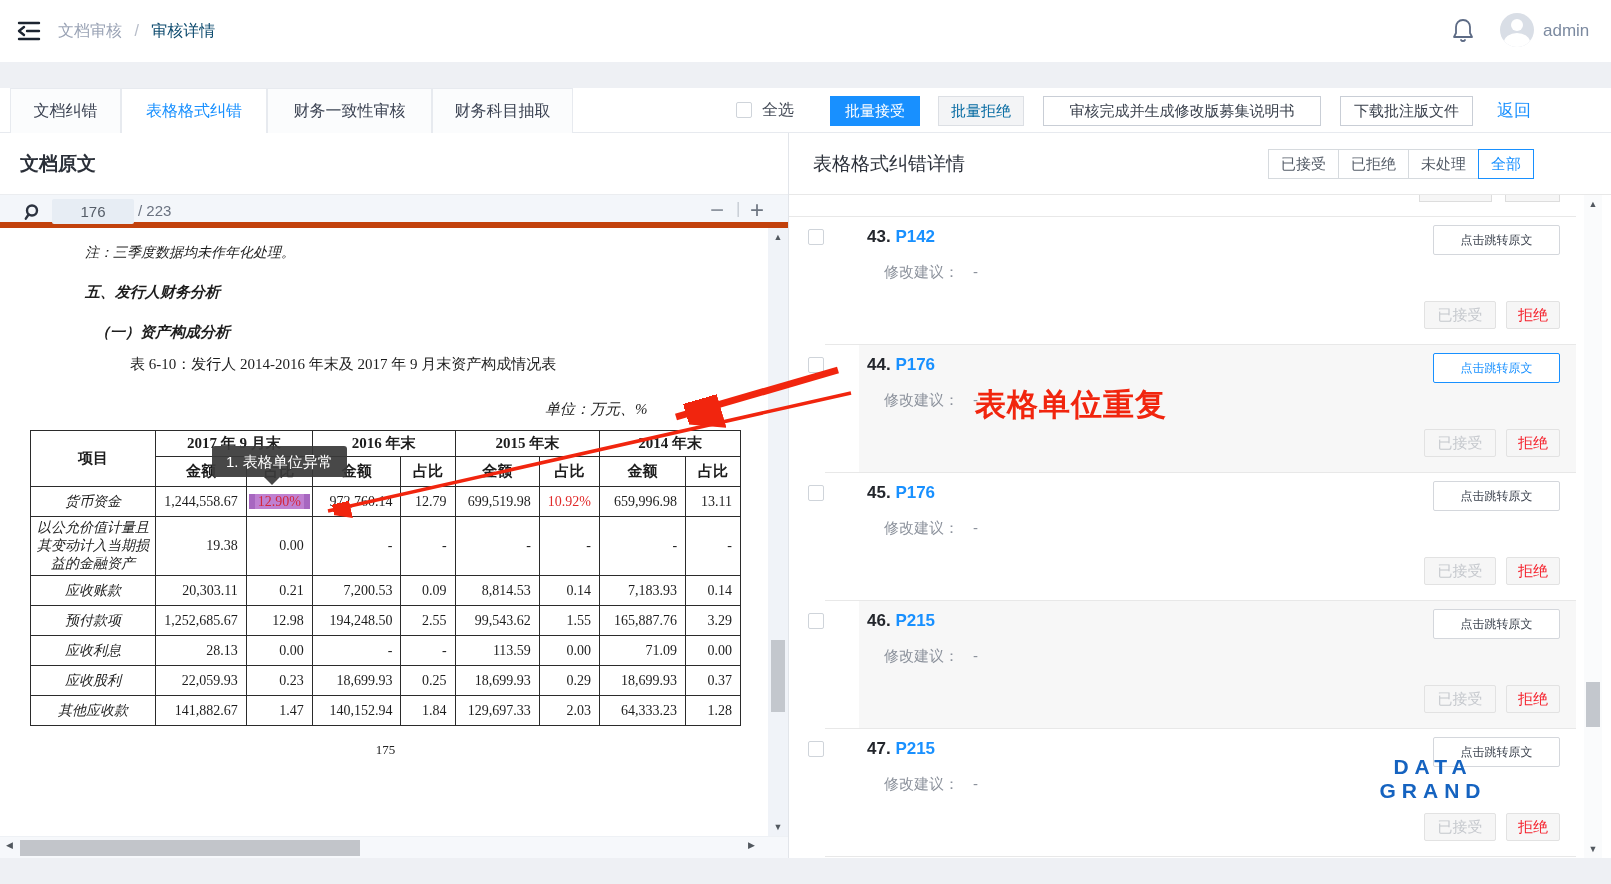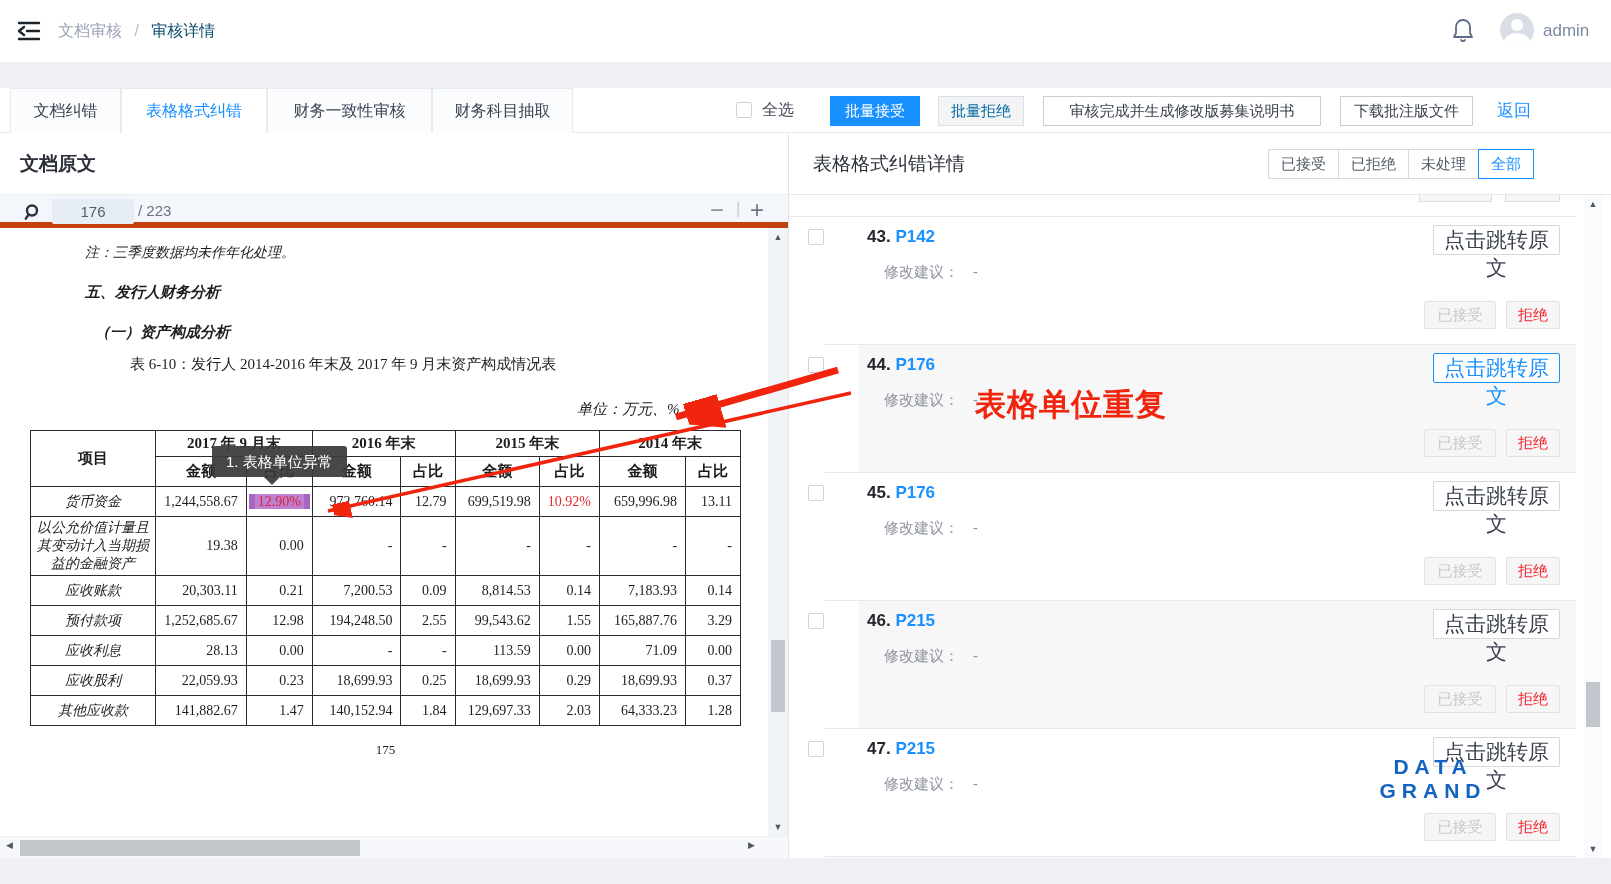--- a/index.html
+++ b/index.html
@@ -50,21 +50,21 @@
   .pagetotal { position:absolute; left:138px; top:7px; font-size:15px; color:#6a7280; }
   .zoomout { position:absolute; left:710px; top:1px; font-size:24px; color:#8a929c; cursor:pointer; }
   .zoomsep { position:absolute; left:736px; top:4px; font-size:17px; color:#c7ccd3; }
   .zoomin { position:absolute; left:750px; top:1px; font-size:24px; color:#6e7681; cursor:pointer; }
 
   .docarea { position:relative; height:608px; background:#fff; overflow:hidden; font-family:"Liberation Serif",serif; color:#1d1d1d; }
   .doc-note { position:absolute; left:85px; top:16px; font-size:14px; font-style:italic; }
   .doc-h1 { position:absolute; left:85px; top:55px; font-size:15px; font-weight:bold; font-style:italic; }
   .doc-h2 { position:absolute; left:95px; top:95px; font-size:15px; font-weight:bold; font-style:italic; }
   .doc-cap { position:absolute; left:130px; top:127px; font-size:15px; font-weight:normal; }
-  .doc-unit { position:absolute; left:545px; top:172px; font-size:15px; font-style:italic;margin-left:32px; }
+  .doc-unit { position:absolute; left:545px; top:172px; font-size:15px; font-style:italic; }
   .doc-pageno { position:absolute; left:30px; top:514px; width:711px; text-align:center; font-size:13px; color:#222; }
 
   table.fintab { position:absolute; left:30px; top:202px; width:711px; border-collapse:collapse; font-size:14px; }
   .fintab td, .fintab th { border:1px solid #2b2b2b; padding:0 8px; }
   .fintab th { font-weight:bold; font-size:15px; }
   .fintab .h1 { height:26px; }
   .fintab .h2 th { height:30px; }
   .fintab td { height:30px; text-align:right; font-size:14px; }
   .fintab td.iname { text-align:center; font-style:italic; padding:2px 4px; line-height:18px; font-size:14px; }
   .fintab .red { color:#e02a2a; }
@@ -100,21 +100,21 @@
   .cbcol { width:51px; background:#fff; }
   .cbcol .chk { margin:12px 0 0 19px; }
   .rcard { flex:1; margin-right:8px; position:relative; background:#fff; }
   .rcard.shaded { background:#f7f7f7; }
   .ititle { position:absolute; left:8px; top:10px; font-size:17px; font-weight:bold; }
   .ino { color:#23262c; }
   .ipage { color:#1890ff; cursor:pointer; }
   .sugg { position:absolute; left:25px; top:46px; font-size:15px; color:#8c929c; }
   .sval { margin-left:14px; }
   .jumpbtn { position:absolute; right:16px; top:8px; width:127px; height:30px; background:#fff; border:1px solid #d4d7dc;
-             color:#3a414d; font-size:21px; border-radius:2px; cursor:pointer; }
+             color:#3a414d; font-size:12px; border-radius:2px; cursor:pointer; }
   .jumpbtn.on { border:1px solid #1890ff; color:#1890ff; }
   .acts { position:absolute; right:16px; top:84px; display:flex; gap:10px; }
   .actbtn { height:28px; font-size:15px; background:#f6f6f6; border:1px solid #e2e2e2; border-radius:2px; cursor:pointer; }
   .acc { width:72px; color:#c6c9ce; }
   .rej { width:54px; color:#f5222d; }
 
   .vscroll-r { position:absolute; left:795px; top:62px; width:18px; height:663px; background:#fafbfc; }
   .thumb-v-r { position:absolute; left:2px; top:487px; width:14px; height:45px; background:#c3c7cd; }
 
   

